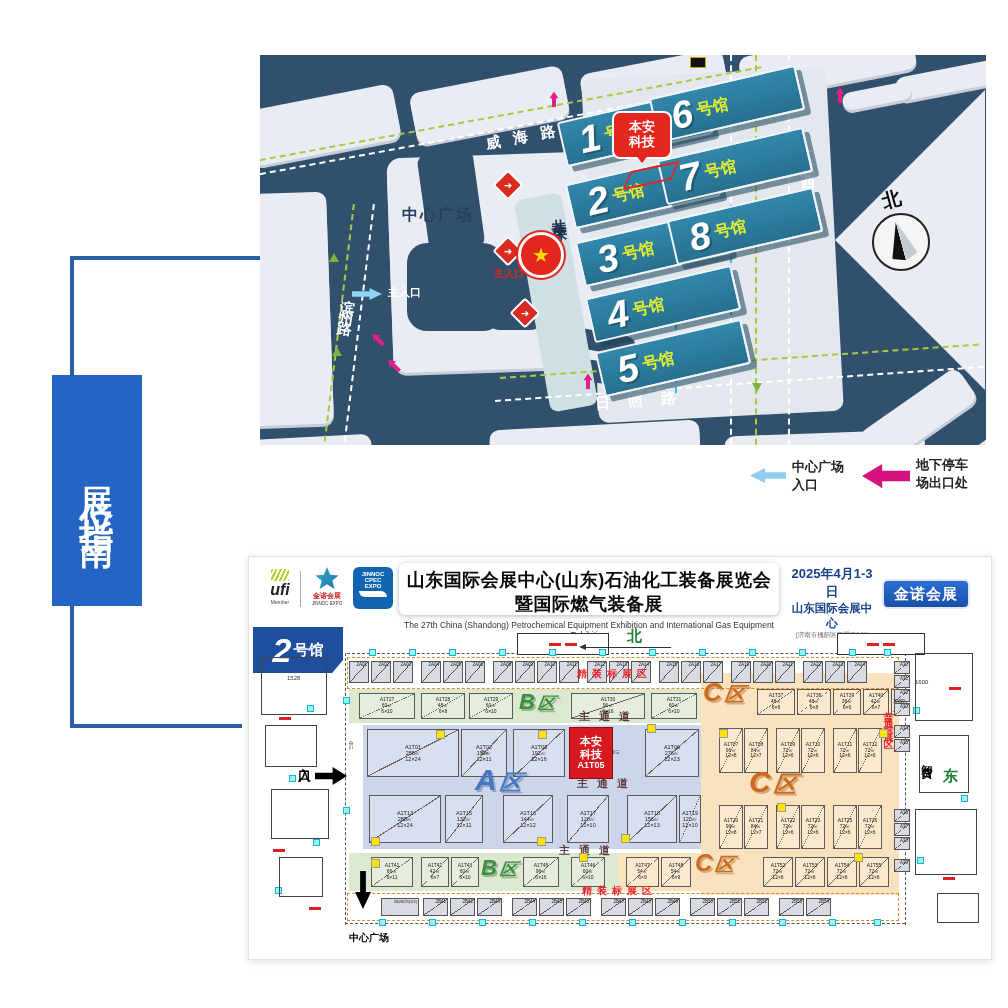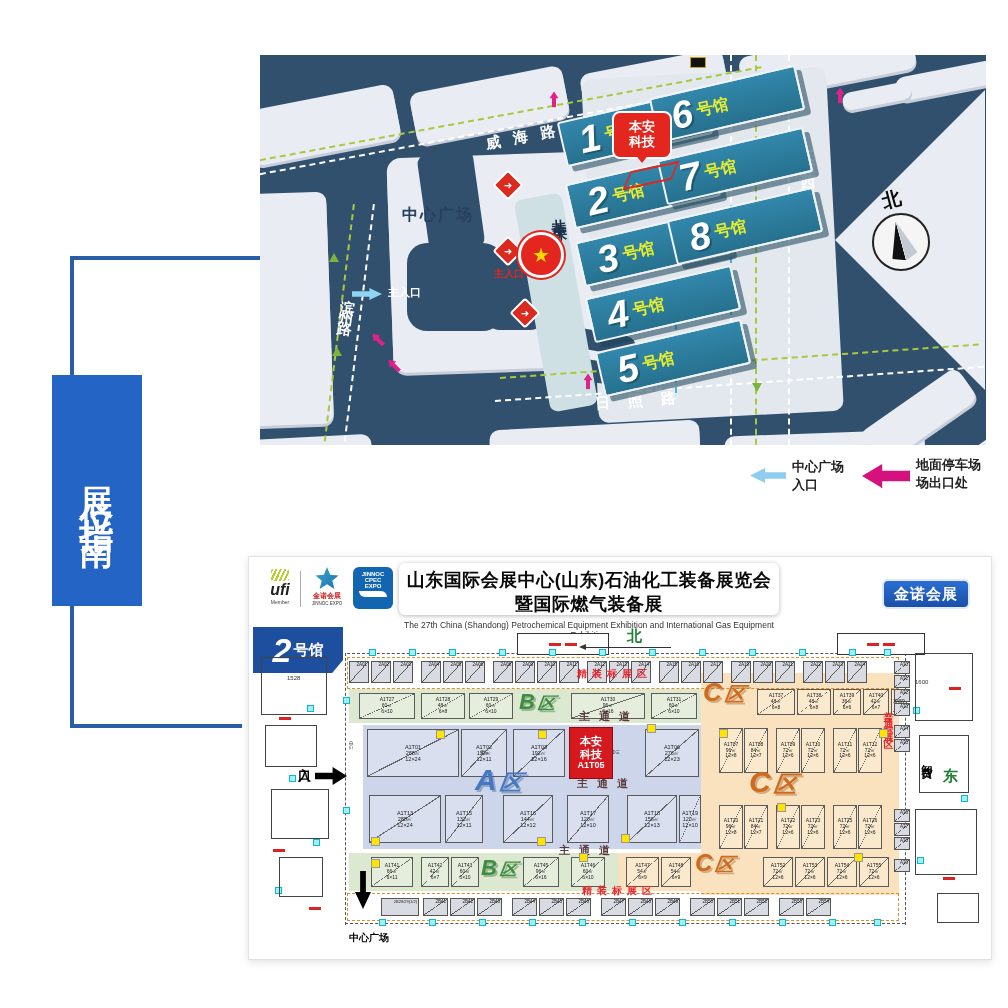--- a/index.html
+++ b/index.html
@@ -229,21 +229,21 @@
 </div>
 
 <div class="abs" style="left:748px;top:456px;width:250px;height:55px;">
   <div class="abs fatarrow" style="left:2px;top:12px;width:36px;height:15px;background:#8fcdee;"></div>
   <div class="abs leg-txt" style="left:44px;top:2px;">
     <div>中心广场</div>
     <div>入口</div>
   </div>
   <div class="abs fatarrow" style="left:114px;top:8px;width:48px;height:24px;background:#d4117c;box-shadow:3px 3px 0 #7e0a49;"></div>
   <div class="abs leg-txt" style="left:168px;top:0px;">
-    <div>地面停车场</div>
+    <div>地下停车</div>
     <div>场出口处</div>
   </div>
 </div>
 
 <div id="plan-card">
 
   <div class="abs" style="left:14px;top:12px;width:34px;text-align:center;">
     <div style="width:18px;height:12px;margin:0 auto;background:repeating-linear-gradient(115deg,#b5cf2e 0 2px,transparent 2px 4px);border-radius:2px;"></div>
     <div style="font-size:16px;font-weight:900;font-style:italic;color:#222;">ufi</div>
     <div style="font-size:5px;color:#444;">Member</div>
@@ -256,20 +256,25 @@
   </div>
   <div class="abs" style="left:104px;top:10px;width:40px;height:42px;background:#1266b1;border-radius:6px;color:#fff;text-align:center;padding-top:4px;box-sizing:border-box;">
     <div style="font-size:6px;font-weight:bold;">JINNOC</div>
     <div style="font-size:6px;font-weight:bold;">CPEC</div>
     <div style="font-size:6px;font-weight:bold;">EXPO</div>
     <div style="width:28px;height:6px;margin:2px auto 0;background:#fff;border-radius:0 6px 0 6px;"></div>
   </div>
   <div class="title-box" style="left:150px;width:380px;">
     <div class="t1">山东国际会展中心(山东)石油化工装备展览会暨国际燃气装备展</div>
     <div class="t2">The 27th China (Shandong) Petrochemical Equipment Exhibition and International Gas Equipment Exhibition</div>
+  </div>
+  <div class="datecol">
+    <div style="font-size:13px;font-weight:800;">2025年4月1-3日</div>
+    <div style="font-size:11.5px;font-weight:800;">山东国际会展中心</div>
+    <div style="font-size:6.5px;color:#666;">(济南市槐荫区日照路1号)</div>
   </div>
   <div class="planbtn">金诺会展</div>
 
   <div class="hall2">
     <span class="n">2</span>
     <span class="s">号馆</span>
   </div>
 
   <div class="pl-dash" style="left:98px;top:96px;width:556px;"></div>
   <div class="pl-dash" style="left:96px;top:366px;width:560px;"></div>

